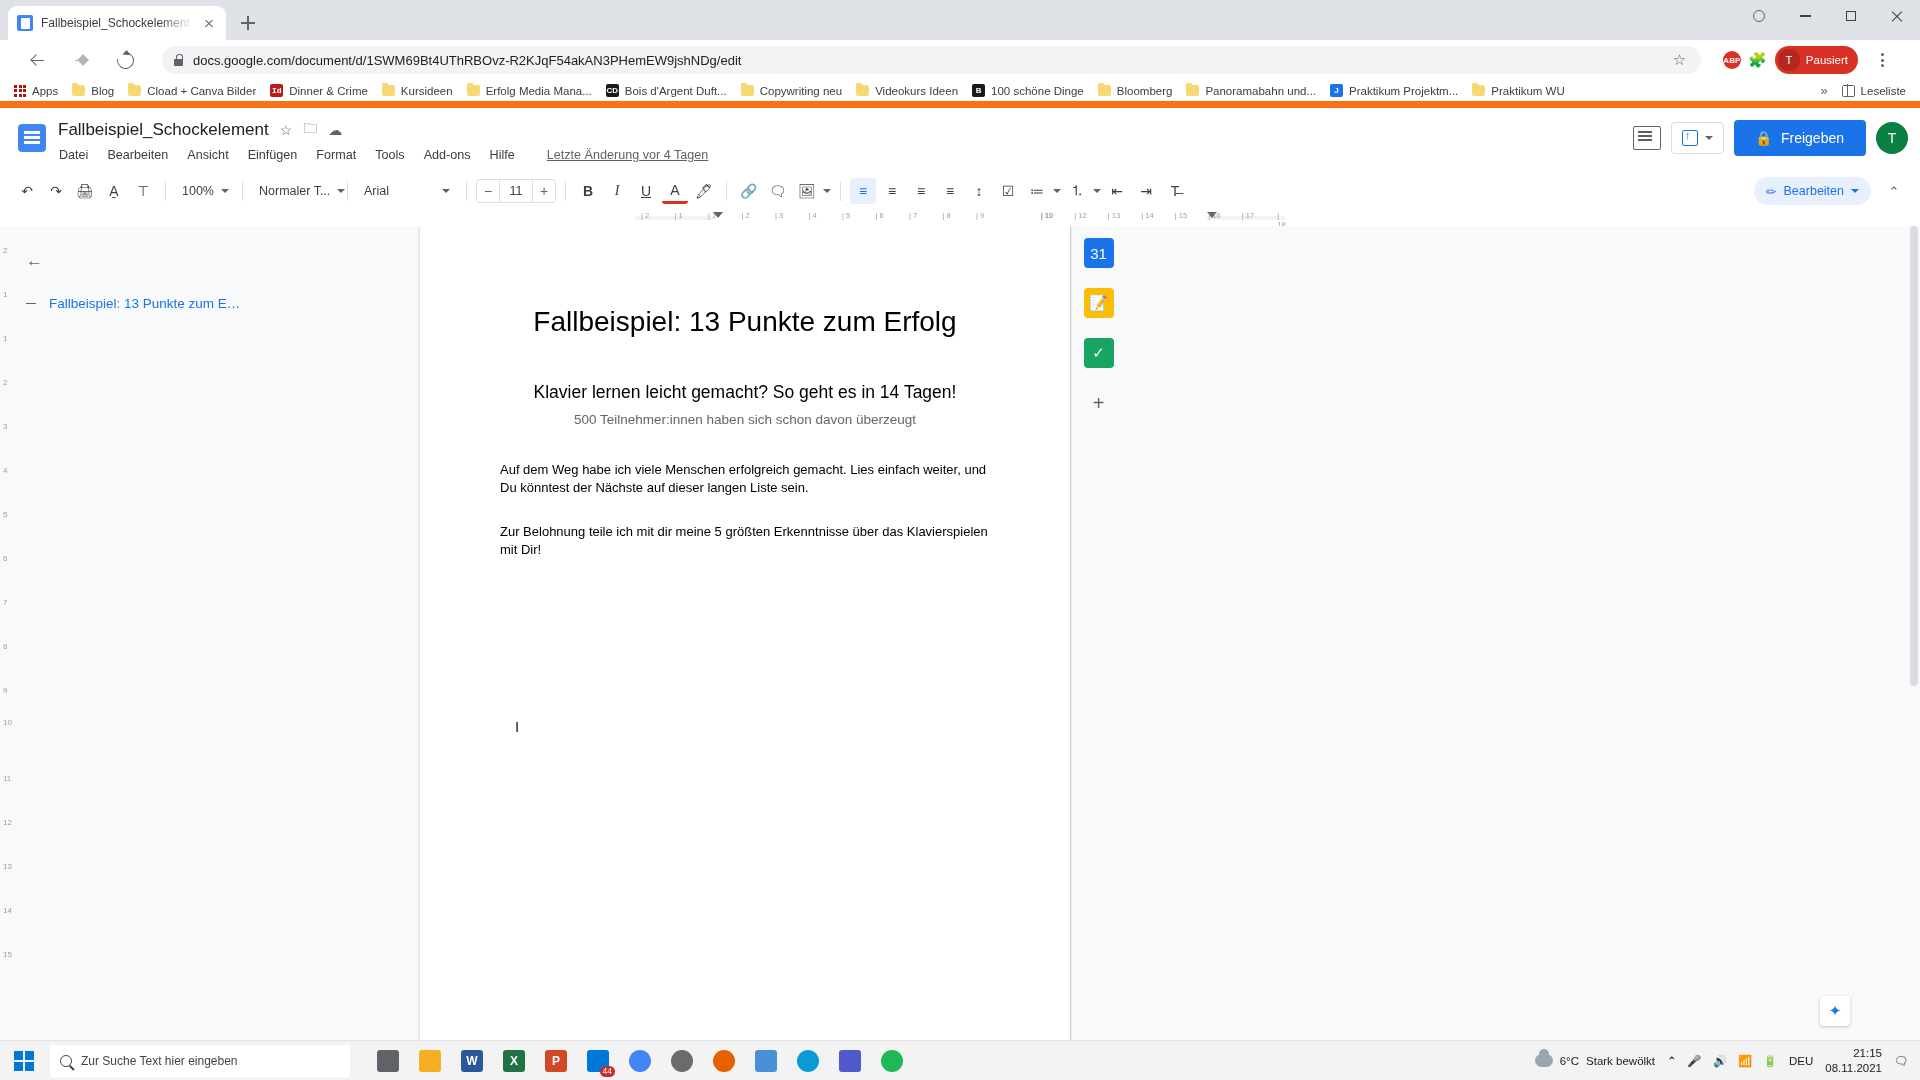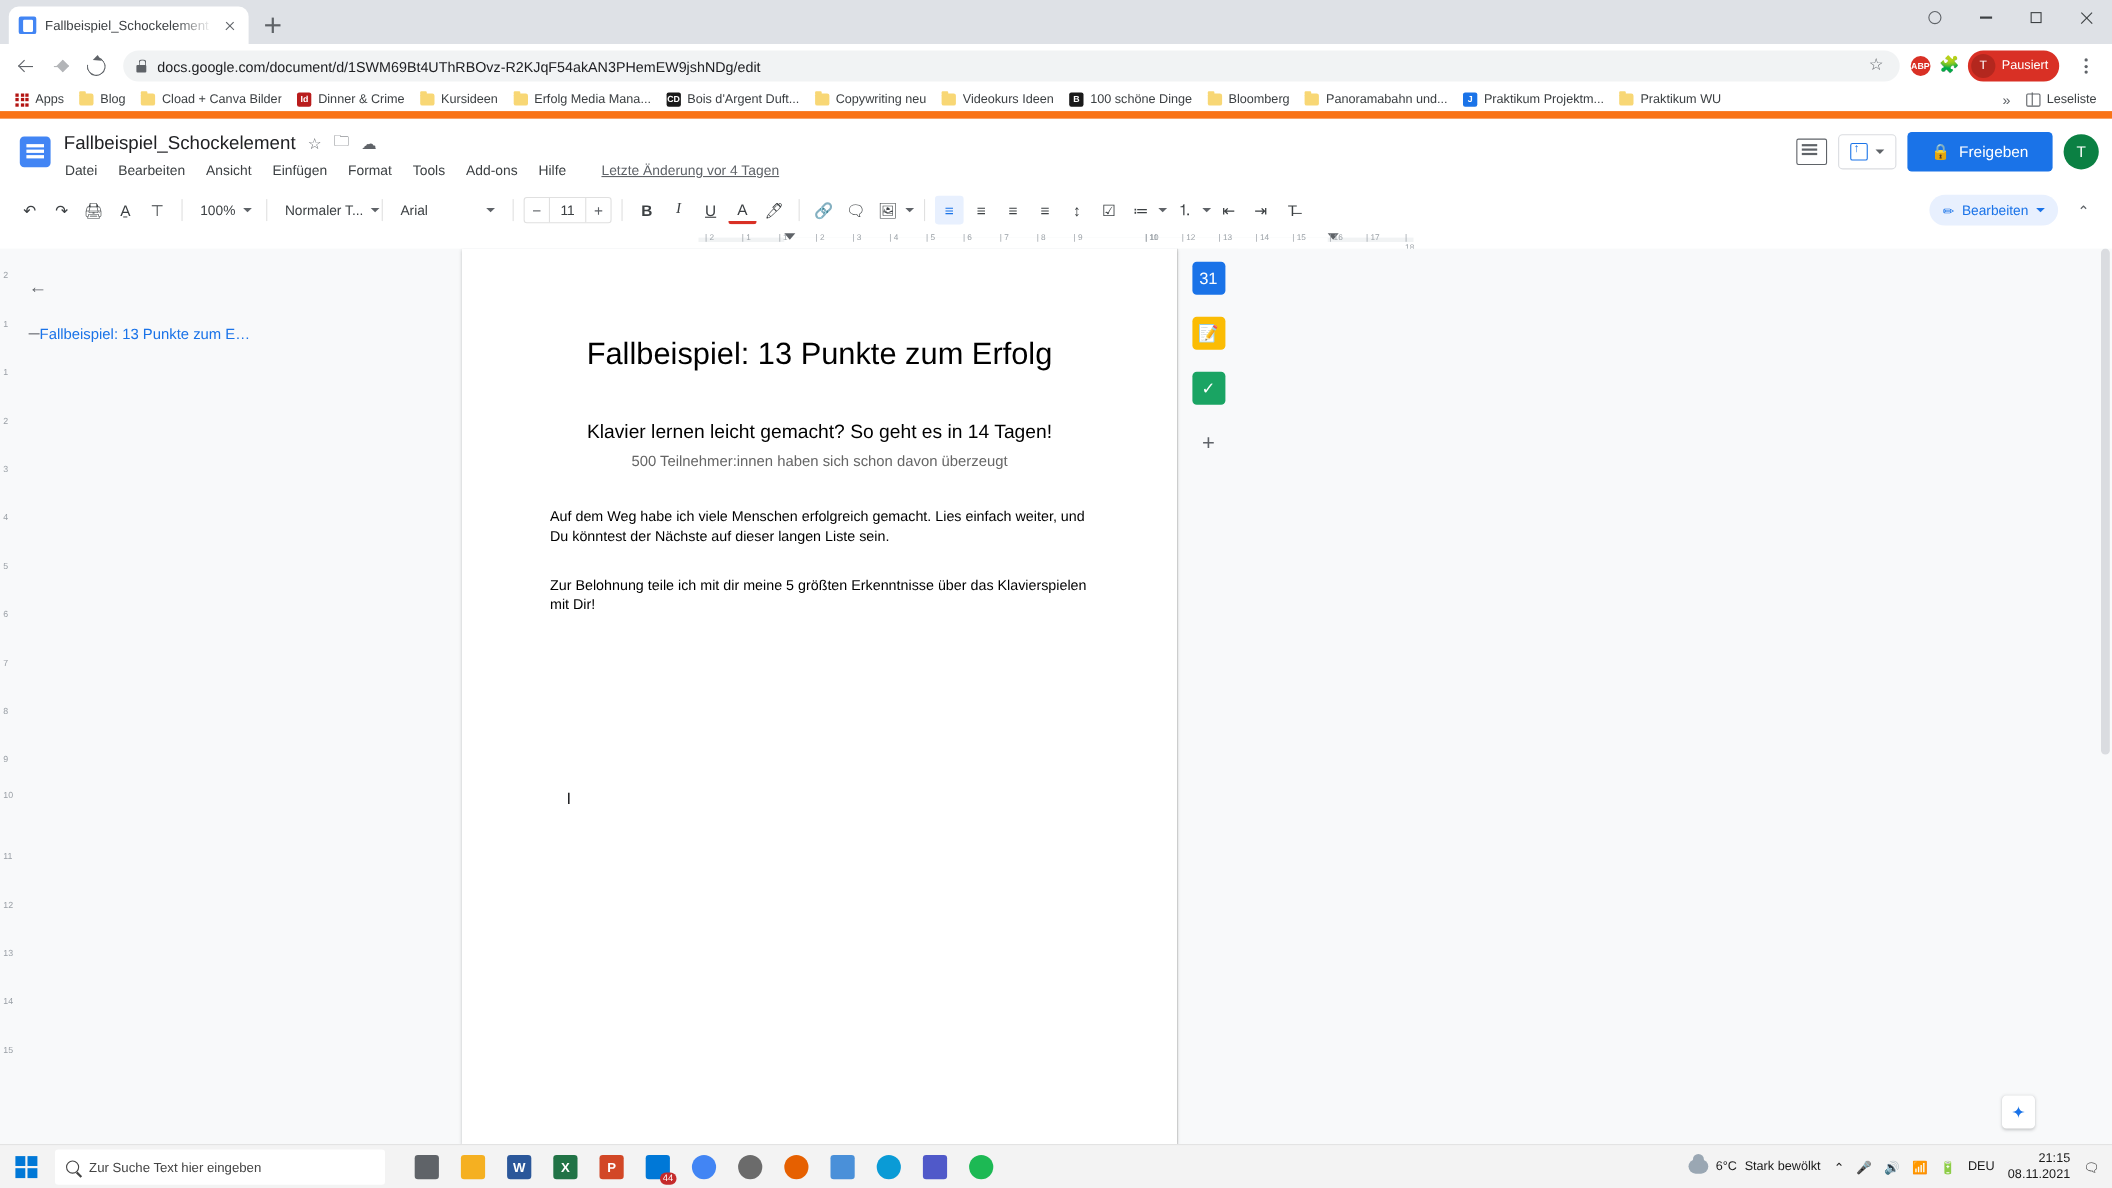--- a/index.html
+++ b/index.html
@@ -31,21 +31,21 @@
   .newtab::after { left: 13.2px; top: 7px; width: 1.6px; height: 14px; }
   .win-ctrl { position: absolute; right: 0; top: 0; height: 32px; display: flex; align-items: center; }
   .win-btn { width: 46px; height: 32px; display: flex; align-items: center; justify-content: center; }
   .wmin { width: 11px; height: 1.2px; background: #3c4043; }
   .wmax { width: 10px; height: 10px; border: 1.2px solid #3c4043; }
   .wclose { width: 12px; height: 12px; position: relative; }
   .wclose::before, .wclose::after { content:""; position:absolute; left:-1px; top:5.5px; width:14px; height:1.2px; background:#3c4043; }
   .wclose::before { transform: rotate(45deg);} .wclose::after{ transform: rotate(-45deg);}
   .wrec { width: 12px; height: 12px; border-radius: 50%; border: 1.4px solid #5f6368; }
 
-  .toolbar-nav { height: 40px; background: #fff; display: flex; align-items: center; padding: 0 8px; gap: 2px; }
+  .toolbar-nav { height: 40px; background: #fff; display: flex; align-items: center; padding: 0 22px; gap: 14px; }
   .navbtn { width: 30px; height: 30px; display: flex; align-items: center; justify-content: center; border-radius: 50%; }
   .arrow { width: 17px; height: 17px; position: relative; }
   .arrow::before { content: ""; position: absolute; left: 3px; top: 8px; width: 12px; height: 1.6px; background: #5f6368; }
   .arrow::after { content: ""; position: absolute; left: 3px; top: 4.6px; width: 7px; height: 7px; border-left: 1.6px solid #5f6368; border-bottom: 1.6px solid #5f6368; transform: rotate(45deg); }
   .arrow.right { transform: scaleX(-1); }
   .arrow.right::before, .arrow.right::after { background-color: #b3b5b8; border-color: #b3b5b8; }
   .reload { width: 17px; height: 17px; border: 1.7px solid #5f6368; border-radius: 50%; border-top-color: transparent; transform: rotate(-35deg); position: relative; }
   .reload::after { content: ""; position: absolute; right: -2px; top: -1px; border-left: 4px solid transparent; border-right: 4px solid transparent; border-bottom: 5px solid #5f6368; transform: rotate(40deg); }
 
   .omnibox { flex: 1; height: 28px; background: #f1f3f4; border-radius: 14px; display: flex; align-items: center; padding: 0 12px; margin: 0 8px; gap: 10px; }
@@ -116,21 +116,21 @@
   .ruler { height: 16px; background: #fff; position: relative; display: flex; justify-content: center; }
   .ruler-inner { width: 650px; height: 16px; position: relative; font-size: 7.5px; color: #9aa0a6; }
   .ruler-bar { position: absolute; left: 0; right: 0; top: 6px; height: 4px; background: #f1f3f4; }
   .ruler-bar .white { position: absolute; left: 78px; right: 78px; top: 0; bottom: 0; background: #fff; }
   .rtick { position: absolute; top: 1px; transform: translateX(-50%); }
   .indent-marker { position: absolute; top: 2px; width: 0; height: 0; border-left: 5px solid transparent; border-right: 5px solid transparent; border-top: 6px solid #5f6368; }
 
   .doc-area { flex: 1; background: #f8f9fa; display: flex; overflow: hidden; position: relative; }
   .outline { width: 420px; padding: 22px 0 0 26px; }
   .outline-back { width: 26px; height: 26px; color: #5f6368; font-size: 17px; display: flex; align-items: center; }
-  .outline-item { display: flex; align-items: center; gap: 0; margin-top: 22px; font-size: 13.5px; color: #1a73e8; }
+  .outline-item { display: flex; align-items: center; gap: 13px; margin-top: 22px; font-size: 13.5px; color: #1a73e8; }
   .outline-dash { width: 10px; height: 1.6px; background: #5f6368; }
 
   .page { width: 650px; background: #fff; box-shadow: 0 1px 3px rgba(60,64,67,.3); padding: 78px 80px 0 80px; position: relative; }
   .doc-h1 { font-size: 28px; color: #000; text-align: center; font-weight: normal; line-height: 1.25; margin-bottom: 42px; }
   .doc-h2 { font-size: 17.5px; color: #000; text-align: center; font-weight: normal; line-height: 1.3; }
   .doc-sub { font-size: 13.5px; color: #666; text-align: center; margin-top: 8px; }
   .doc-p { font-size: 13px; color: #000; line-height: 1.42; margin-top: 34px; }
   .doc-p.second { margin-top: 25px; }
   .caret-text { position: absolute; left: 95px; top: 492px; width: 1px; height: 16px; color: #202124; font-size: 15px; }
 
@@ -241,21 +241,21 @@
         </div>
         <div class="bm">
           <span class="bm-folder"></span>
           <span class="lbl">Blog</span>
         </div>
         <div class="bm">
           <span class="bm-folder"></span>
           <span class="lbl">Cload + Canva Bilder</span>
         </div>
         <div class="bm">
-          <span class="fv" style="background: #b91c1c;">Id</span>
+          <span class="fv" style="background: #b91c1c; font-family: Liberation Mono, monospace;">Id</span>
           <span class="lbl">Dinner &amp; Crime</span>
         </div>
         <div class="bm">
           <span class="bm-folder"></span>
           <span class="lbl">Kursideen</span>
         </div>
         <div class="bm">
           <span class="bm-folder"></span>
           <span class="lbl">Erfolg Media Mana...</span>
         </div>

